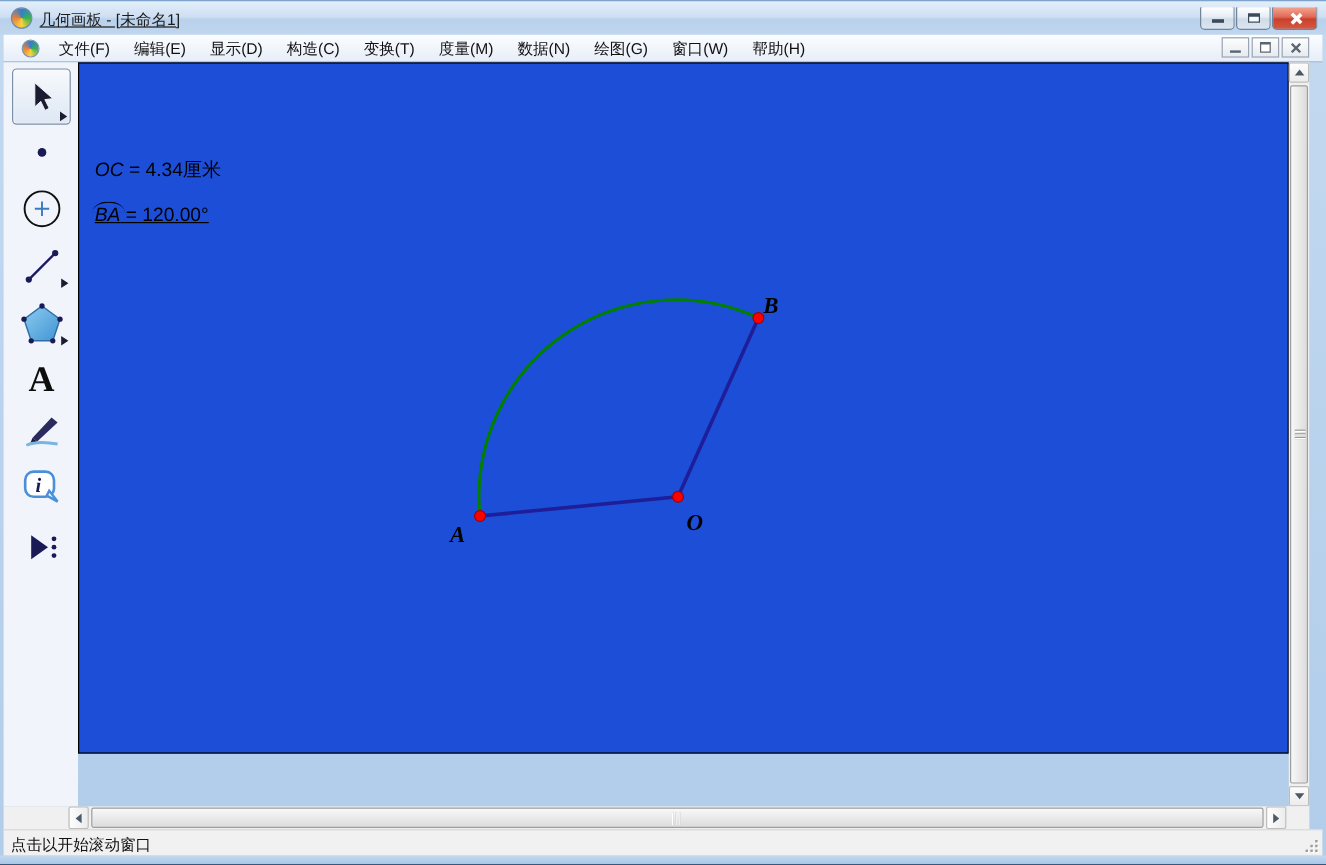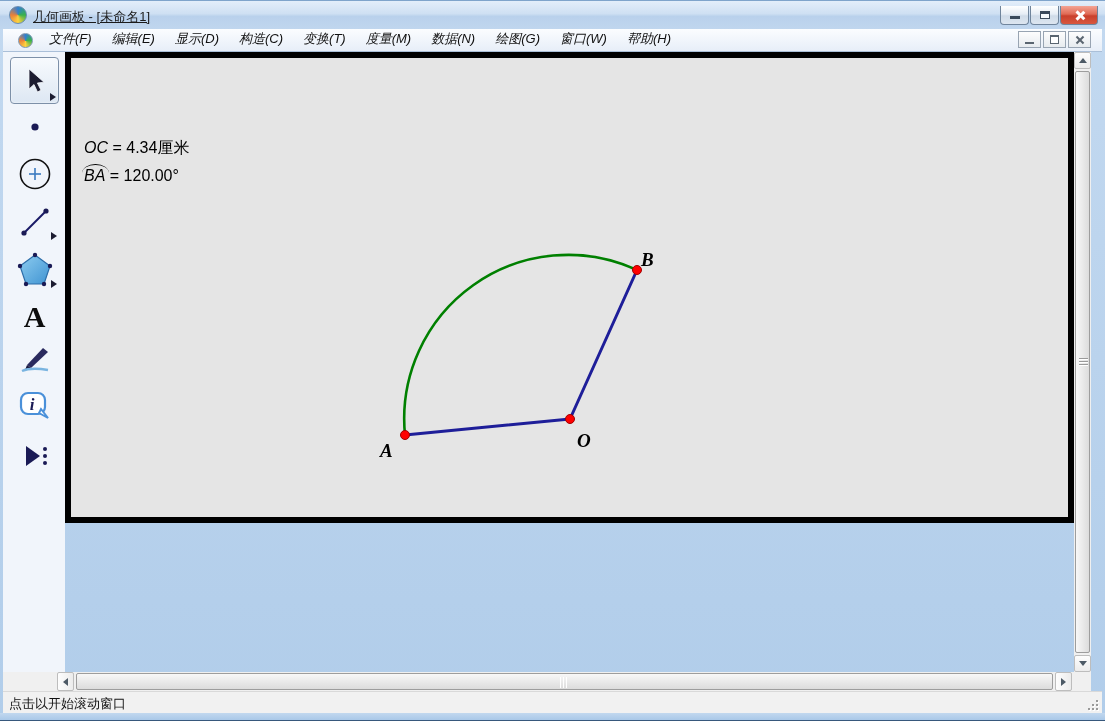--- a/index.html
+++ b/index.html
@@ -41,21 +41,21 @@
   .glyph-x:after { transform:rotate(-45deg); }
 
   
   .menubar {
     position:absolute; left:3px; top:29px; width:1099px; height:23px;
     background: linear-gradient(180deg,#fbfdff,#e7eef8);
     border-bottom:1px solid #aabfd8;
   }
   .menu-icon { position:absolute; left:15px; top:4px; width:15px; height:15px; border-radius:50%;
     background: conic-gradient(#2f7fd2,#39b24c,#ffd23e,#e8803a,#2f7fd2); border:1px solid #7d97b2; }
-  .menu-items { position:absolute; left:36px; top:0; height:22px; display:flex; align-items:flex-end;font-style:italic; }
+  .menu-items { position:absolute; left:36px; top:0; height:22px; display:flex; align-items:flex-start; }
   .menu-item { font-size:13px; color:#111; padding:3px 10px; cursor:default; }
   .mdi-btns { position:absolute; right:11px; top:2px; display:flex; }
   .mdi-btn { width:23px; height:17px; border:1px solid #98a4b2; margin-left:2px;
     background:linear-gradient(180deg,#fdfdfd,#e7ebef); position:relative; }
   .mdi-min { position:absolute; left:6px; bottom:3px; width:9px; height:2.5px; background:#5a6570; }
   .mdi-restore { position:absolute; left:6px; top:3px; width:9px; height:9px; border:1px solid #5a6570; border-top-width:2.5px; background:#fff; }
   .mdi-x { position:absolute; left:5px; top:2px; width:11px; height:11px; }
   .mdi-x:before,.mdi-x:after { content:""; position:absolute; left:5px; top:1px; width:2px; height:10px; background:#5a6570; }
   .mdi-x:before { transform:rotate(45deg); }
   .mdi-x:after { transform:rotate(-45deg); }
@@ -67,29 +67,29 @@
     border:1px solid #7d90a8; border-radius:4px;
     background:linear-gradient(180deg,#f7fafd,#dde7f3);
     box-shadow: inset 0 0 2px #ffffff;
   }
   .corner-arrow { position:absolute; right:2px; bottom:2px; width:0; height:0;
     border-left:6px solid #1c1c30; border-top:4px solid transparent; border-bottom:4px solid transparent; }
   .text-glyph { font-family:"Liberation Serif", serif; font-weight:bold; font-size:30px; color:#0d0d0d; line-height:1; }
 
   
   .canvas {
-    position:absolute; left:65px; top:52px; width:1009px; height:471px;
-    background:#e5e5e5; border:6px solid #000000;
+    position:absolute; left:65px; top:52px; width:1009px; height:576px;
+    background:#1d4ed8; border:1px solid #000000;
   }
   .measurements { position:absolute; left:13px; top:76px; font-size:16px; color:#000; }
   .measure-line { position:relative; height:27px; line-height:27px; white-space:nowrap; }
   .measure-line .mname { font-style:italic; }
   .arc-hat { position:absolute; left:-2px; top:2px; width:27px; height:9px;
     border-top:1.6px solid #000; border-radius:50% 50% 0 0 / 100% 100% 0 0; }
-  .measure-line.hatted { margin-top:1px; }
+  .measure-line.hatted { margin-top:10px;text-decoration:underline; }
   .geometry-layer { position:absolute; left:0; top:0; width:1007px; height:618px; }
   .pt-label { font: italic bold 19px "Liberation Serif", serif; fill:#000000; }
 
   
   .vscroll { position:absolute; left:1074px; top:52px; width:17px; height:620px; background:#f0f0f0; }
   .hscroll { position:absolute; left:3px; top:672px; width:1088px; height:19px; background:#f0f0f0; }
   .sb-btn { position:absolute; background:linear-gradient(180deg,#fdfdfd,#ececec); border:1px solid #bdbdbd; border-radius:2px; display:flex; align-items:center; justify-content:center; }
   .vscroll .sb-btn { left:0; width:17px; height:17px; }
   .hscroll .sb-btn { top:0; width:17px; height:19px; background:linear-gradient(90deg,#fdfdfd,#ececec); }
   .tri-up { width:0;height:0;border-left:4px solid transparent;border-right:4px solid transparent;border-bottom:5px solid #4d5a66; }

